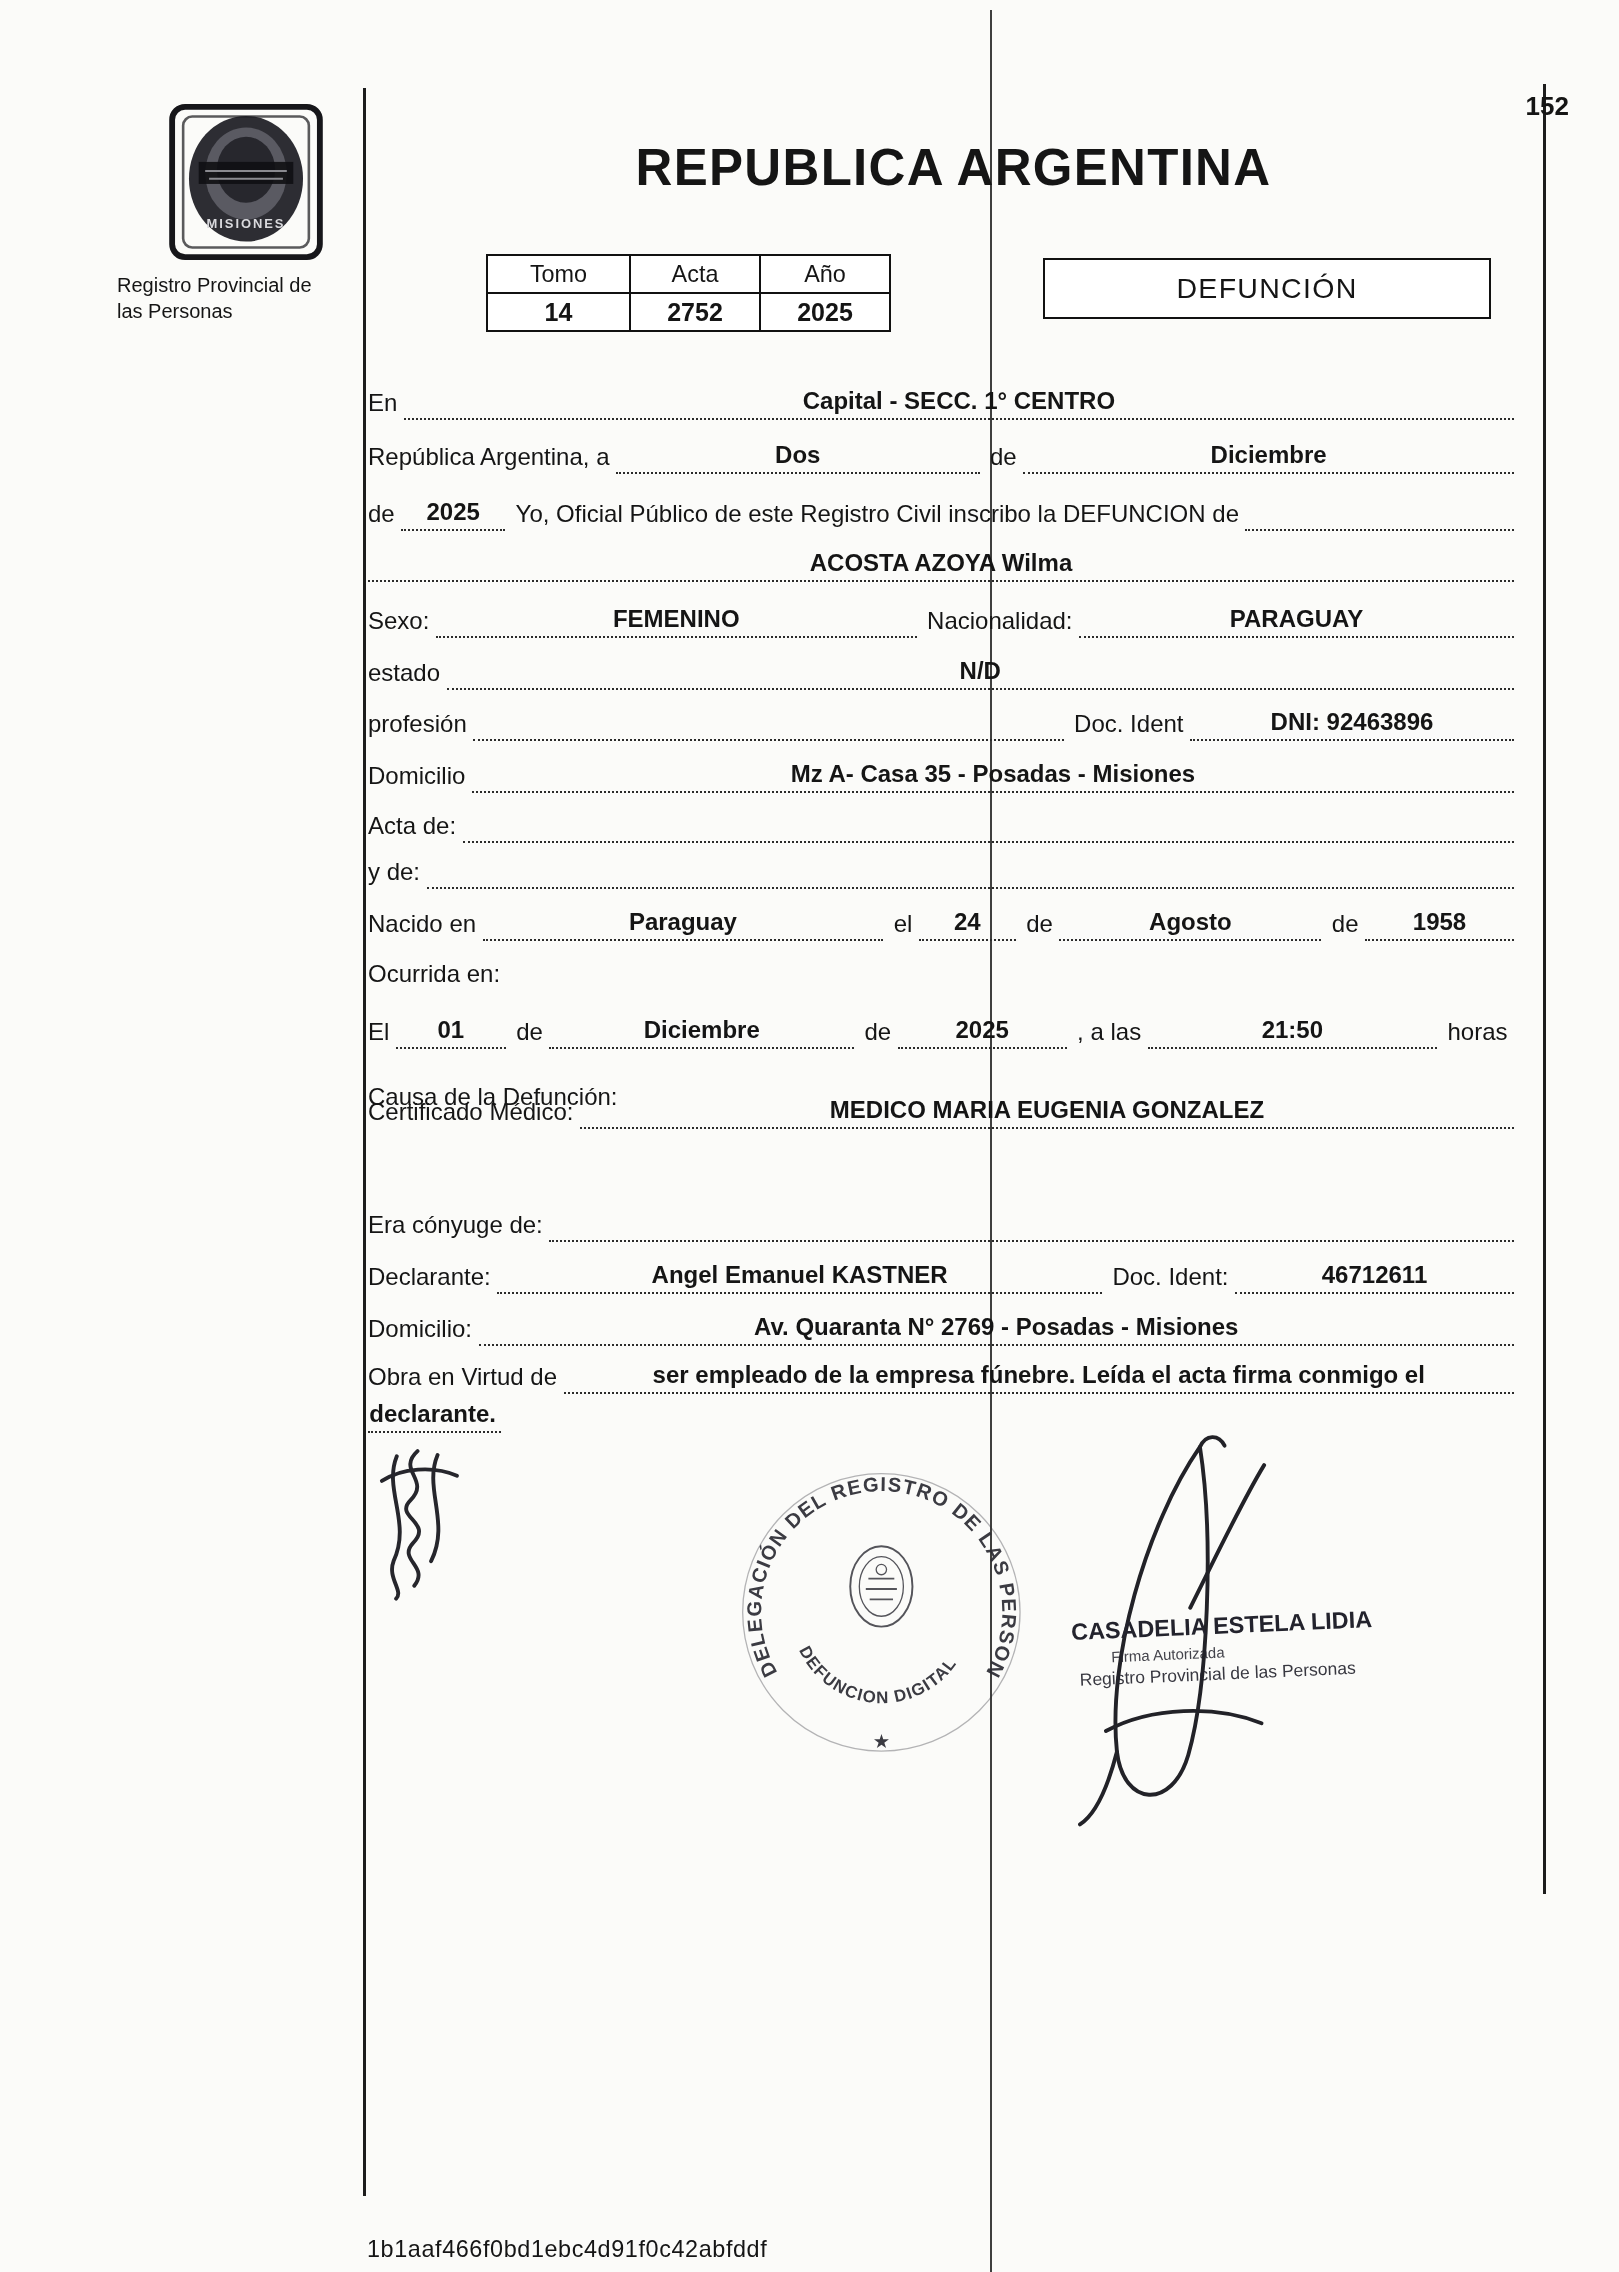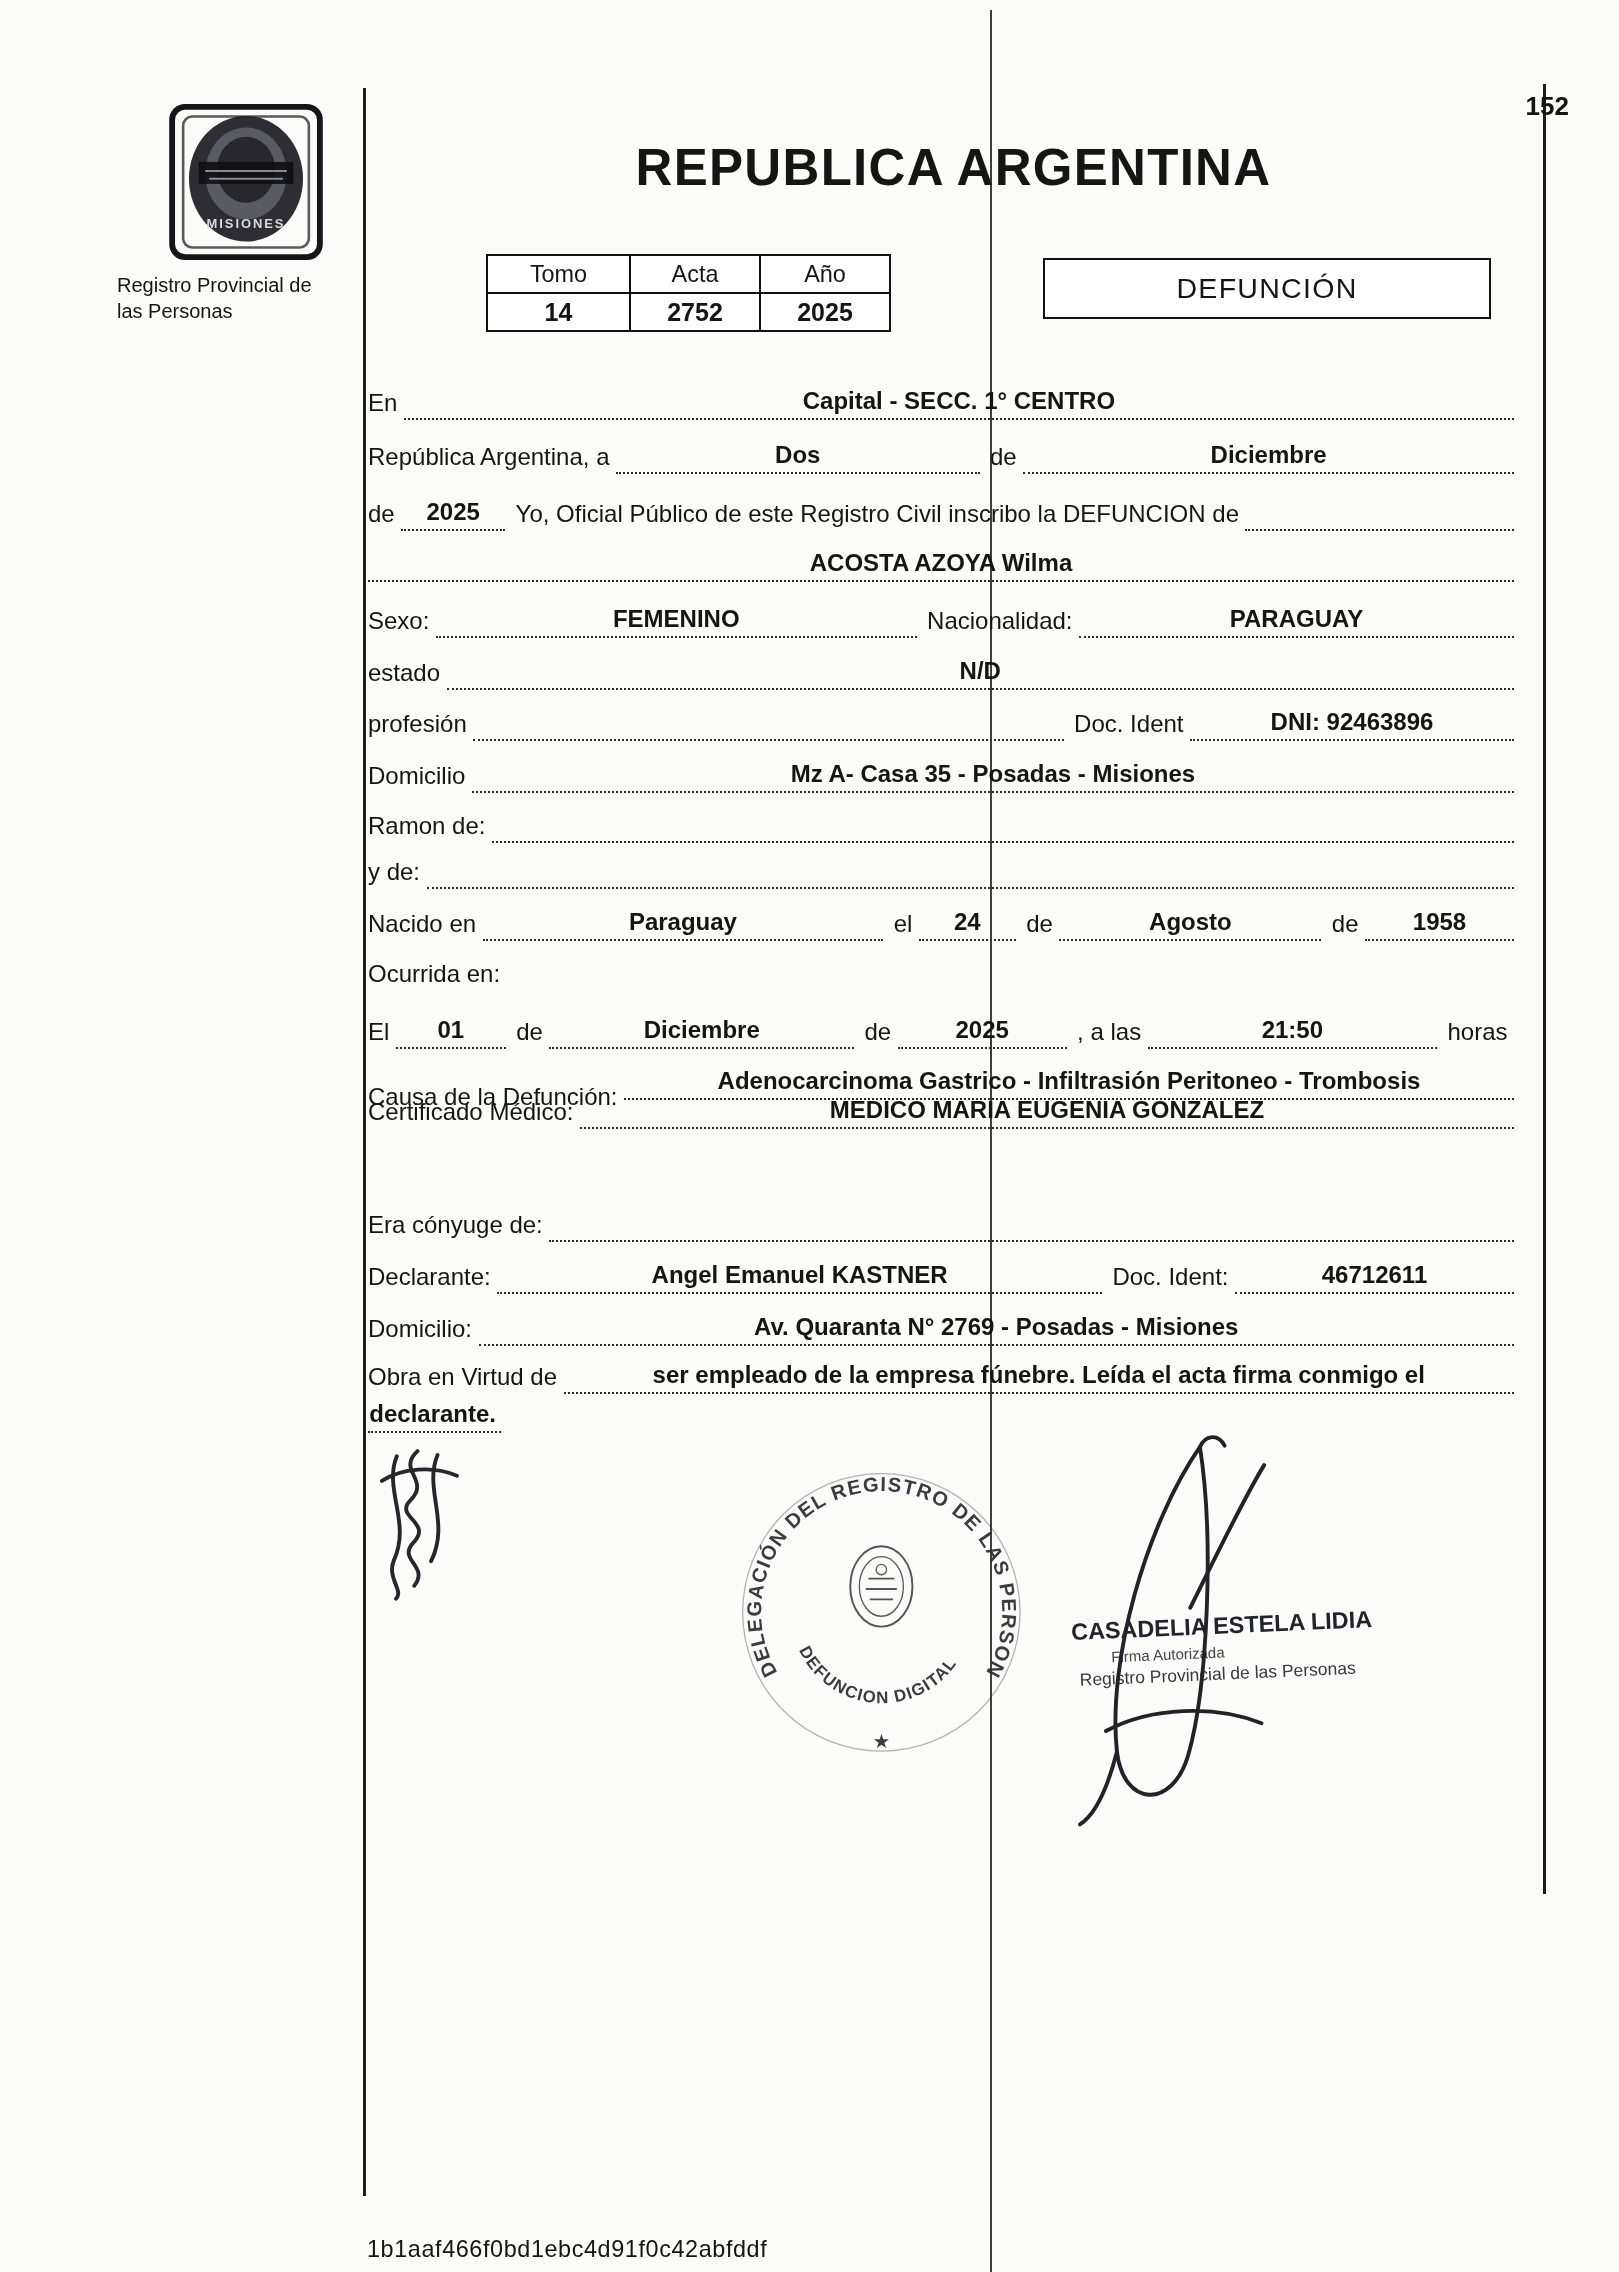--- a/index.html
+++ b/index.html
@@ -176,21 +176,21 @@
 </div>
 
 <div class="row" style="top:760px;">
   <span class="lbl">Domicilio</span>
   <span class="f grow">
       <b class="val">Mz A- Casa 35 - Posadas - Misiones</b>
     </span>
 </div>
 
 <div class="row" style="top:812px;">
-  <span class="lbl">Ramon de:</span>
+  <span class="lbl">Acta de:</span>
   <span class="f grow"></span>
 </div>
 
 <div class="row" style="top:858px;">
   <span class="lbl">y de:</span>
   <span class="f grow"></span>
 </div>
 
 <div class="row" style="top:908px;">
   <span class="lbl">Nacido en</span>
@@ -231,23 +231,20 @@
   <span class="lbl mid">, a las</span>
   <span class="f grow" style="flex:0.95;">
       <b class="val">21:50</b>
     </span>
   <span class="lbl mid">horas</span>
 </div>
 
 <div class="row" style="top:1061px; align-items:stretch;">
   <span class="lbl" style="align-self:center; padding-bottom:0; padding-top:22px;">Causa de la Defunción:</span>
   <span style="flex:1; display:flex; flex-direction:column;">
-    <span class="f" style="min-height:39px;">
-        <b class="val">Adenocarcinoma Gastrico - Infiltrasión Peritoneo - Trombosis</b>
-      </span>
   </span>
 </div>
 
 <div class="row" style="top:1096px;">
   <span class="lbl">Certificado Médico:</span>
   <span class="f grow">
       <b class="val">MEDICO MARIA EUGENIA GONZALEZ</b>
     </span>
 </div>
 

